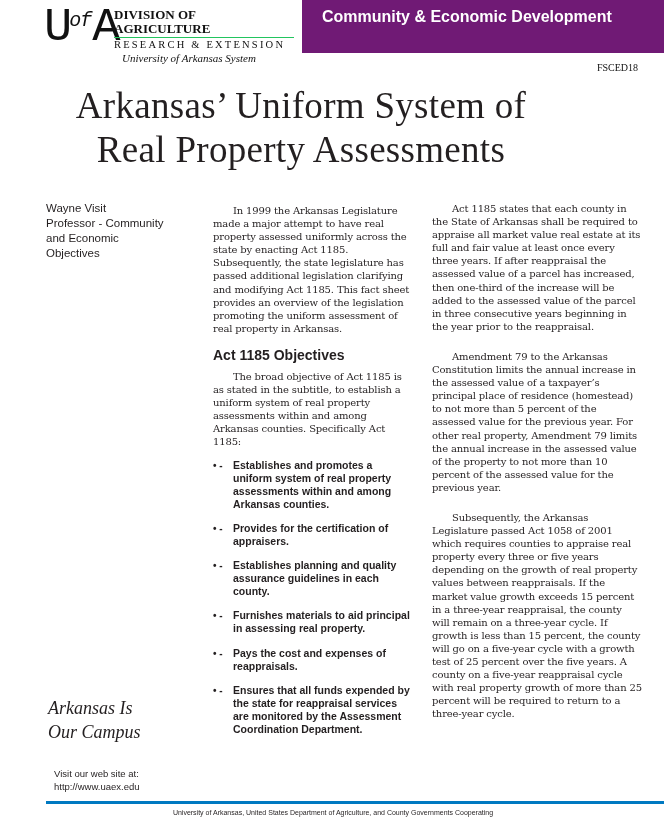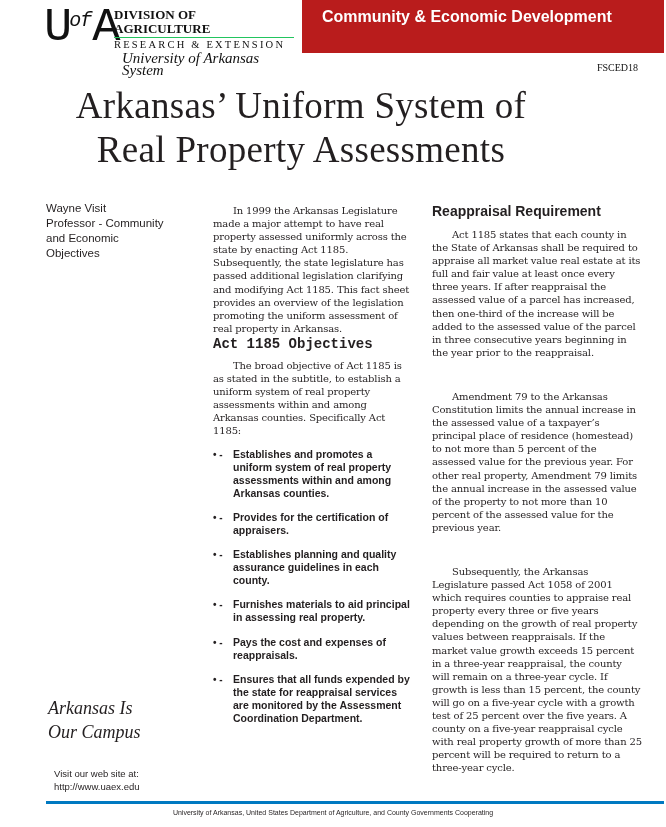--- a/index.html
+++ b/index.html
@@ -4,42 +4,42 @@
   <style>
     html, body { margin: 0; padding: 0; background: #ffffff; }
     body { width: 666px; height: 827px; position: relative; overflow: hidden; color: #231f20; }
 
     .logo { position: absolute; left: 44px; top: 6px; height: 44px; width: 250px; }
     .logo-mark { position: absolute; left: 0; top: 0; font-family: Liberation Mono, monospace; font-size: 47px; line-height: 44px; color: #111; letter-spacing: -4px; }
     .logo-mark .of { font-size: 20px; font-style: italic; position: relative; top: -14px; letter-spacing: -1px; margin: 0 1px; }
     .logo-text { position: absolute; left: 70px; top: 2px; }
     .logo-line1 { font-family: "Liberation Serif", serif; font-weight: bold; font-size: 13px; color: #111; line-height: 14px; border-bottom: 1px solid #22c55e; padding-bottom: 1px; }
     .logo-line2 { font-family: "Liberation Serif", serif; font-size: 10.5px; letter-spacing: 2.2px; color: #111; line-height: 14px; }
-    .logo-line3 { font-family: "Liberation Serif", serif; font-style: italic; font-size: 15px; color: #111; padding-left: 8px; line-height: 12px; }
+    .logo-line3 { font-family: "Liberation Serif", serif; font-style: italic; font-size: 11px; color: #111; padding-left: 8px; line-height: 12px; }
 
-    .banner { position: absolute; left: 302px; top: 0; width: 362px; height: 53px; background: #b91c1c; }
+    .banner { position: absolute; left: 302px; top: 0; width: 362px; height: 53px; background: #701a75; }
     .banner-text { position: absolute; left: 20px; top: 8px; font-family: "Liberation Sans", sans-serif; font-weight: bold; font-size: 16px; color: #ffffff; white-space: nowrap; }
 
     .doc-code { position: absolute; right: 28px; top: 62px; font-family: "Liberation Serif", serif; font-size: 10px; color: #111; }
 
     .title { position: absolute; left: 0; top: 84px; width: 602px; text-align: center; font-family: "Liberation Serif", serif; font-size: 37px; line-height: 44px; color: #231f20; letter-spacing: 0.3px; }
 
     .sidebar { position: absolute; left: 46px; top: 201px; width: 150px; }
     .author-name, .author-role { font-family: "Liberation Sans", sans-serif; font-size: 11.5px; line-height: 15px; color: #231f20; }
 
     .tagline { position: absolute; left: 48px; top: 696px; font-family: "Liberation Serif", serif; font-style: italic; font-size: 18px; line-height: 24px; color: #231f20; }
     .visit { position: absolute; left: 54px; top: 767px; font-family: "Liberation Sans", sans-serif; font-size: 9.5px; line-height: 13px; color: #231f20; }
 
     .col { position: absolute; font-family: "DejaVu Serif", serif; font-size: 10px; line-height: 13.1px; color: #231f20; }
     .col-mid { left: 213px; top: 204px; width: 200px; }
     .col-right { left: 432px; top: 202px; width: 210px; }
     .col p { margin: 0; text-indent: 20px; letter-spacing: -0.15px; }
-    .col p + p { margin-top: 31px; }
+    .col p + p { margin-top: 17px; }
     .h2 { font-family: "Liberation Sans", sans-serif; font-weight: bold; font-size: 14px; line-height: 18px; color: #231f20; margin: 0 0 8px 0; }
-    .col-mid .h2 { margin-top: 0; margin-bottom: 6px; font-family: Liberation Mono, monospace; }
+    .col-mid .h2 { margin-top: 11px; margin-bottom: 6px; }
 
     ul.bullets { list-style: none; margin: 10px 0 0 0; padding: 0; }
     ul.bullets li { position: relative; padding-left: 20px; font-family: "Liberation Sans", sans-serif; font-weight: bold; font-size: 10.5px; line-height: 13.1px; margin-bottom: 11px; color: #231f20; }
     ul.bullets li .bullet { position: absolute; left: 0; top: 0; font-size: 10px; }
 
     .footer-line { position: absolute; left: 46px; top: 801px; width: 618px; height: 3px; background: #0079c1; }
     .footer-text { position: absolute; left: 0; top: 809px; width: 666px; text-align: center; font-family: "Liberation Sans", sans-serif; font-size: 7px; color: #231f20; }
   </style>
 </head>
 <body>
@@ -89,20 +89,19 @@
     <li><span class="bullet">• -</span><span>Establishes and promotes a uniform system of real property assessments within and among Arkansas counties.</span></li>
     <li><span class="bullet">• -</span><span>Provides for the certification of appraisers.</span></li>
     <li><span class="bullet">• -</span><span>Establishes planning and quality assurance guidelines in each county.</span></li>
     <li><span class="bullet">• -</span><span>Furnishes materials to aid principal in assessing real property.</span></li>
     <li><span class="bullet">• -</span><span>Pays the cost and expenses of reappraisals.</span></li>
     <li><span class="bullet">• -</span><span>Ensures that all funds expended by the state for reappraisal services are monitored by the Assessment Coordination Department.</span></li>
   </ul>
 </div>
 
 <div class="col col-right">
-  <div class="h2">Reappraisal Requirement</div>
   <p>Act 1185 states that each county in the State of Arkansas shall be required to appraise all market value real estate at its full and fair value at least once every three years. If after reappraisal the assessed value of a parcel has increased, then one-third of the increase will be added to the assessed value of the parcel in three consecutive years beginning in the year prior to the reappraisal.</p>
   <p>Amendment 79 to the Arkansas Constitution limits the annual increase in the assessed value of a taxpayer’s principal place of residence (homestead) to not more than 5 percent of the assessed value for the previous year. For other real property, Amendment 79 limits the annual increase in the assessed value of the property to not more than 10 percent of the assessed value for the previous year.</p>
   <p>Subsequently, the Arkansas Legislature passed Act 1058 of 2001 which requires counties to appraise real property every three or five years depending on the growth of real property values between reappraisals. If the market value growth exceeds 15 percent in a three-year reappraisal, the county will remain on a three-year cycle. If growth is less than 15 percent, the county will go on a five-year cycle with a growth test of 25 percent over the five years. A county on a five-year reappraisal cycle with real property growth of more than 25 percent will be required to return to a three-year cycle.</p>
 </div>
 
 <div class="footer-line"></div>
 <div class="footer-text">University of Arkansas, United States Department of Agriculture, and County Governments Cooperating</div>
 
 </body></html>

